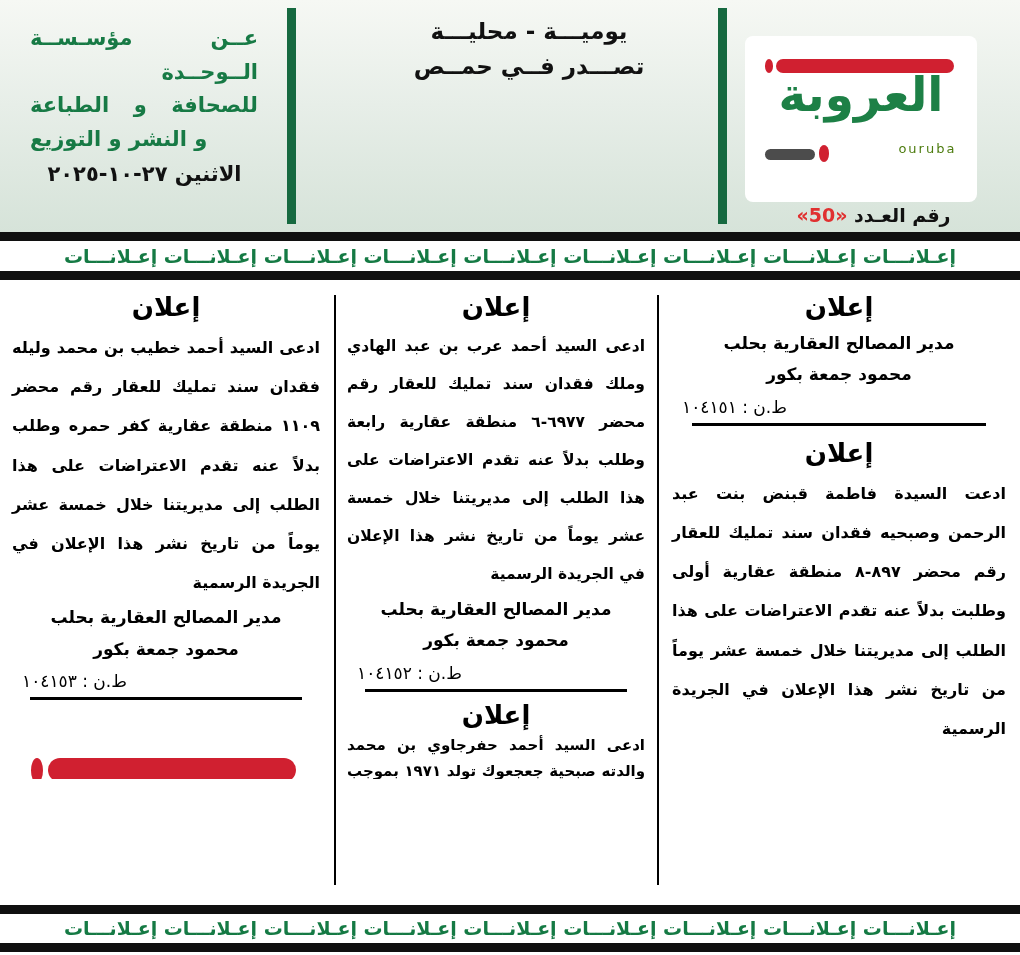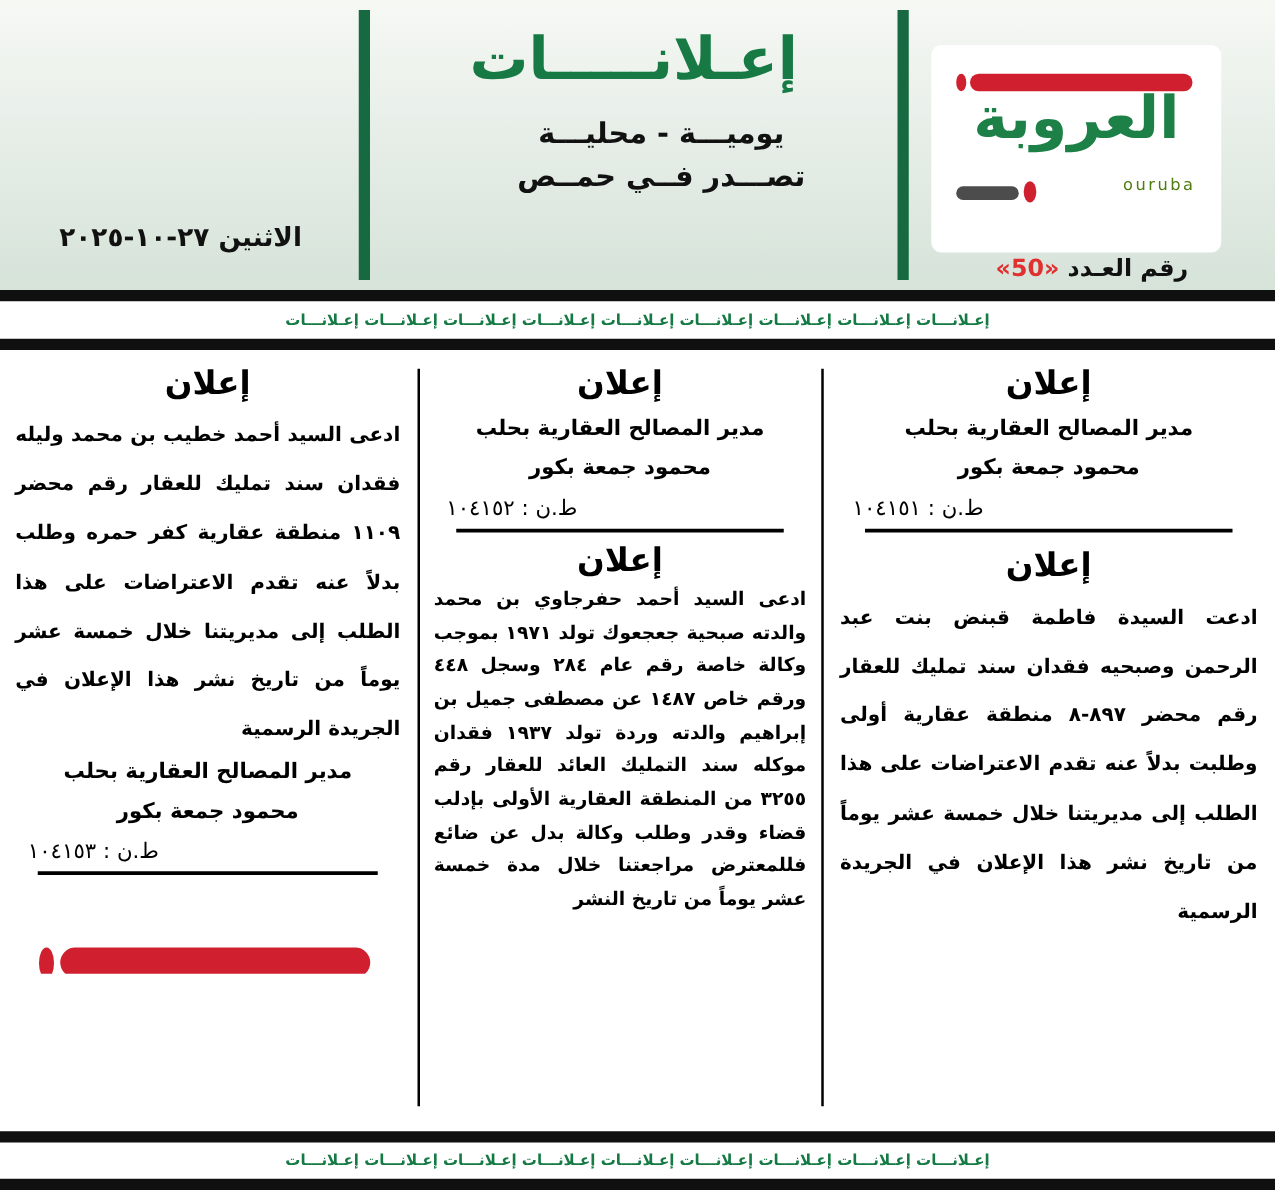--- a/index.html
+++ b/index.html
@@ -19,21 +19,21 @@
   .vbar.v1 { left:287px; }
   .vbar.v2 { left:718px; }
 
   .publisher {
     position:absolute; left:30px; top:22px; width:228px;
     color:#177a45; font-weight:bold; font-size:21px; line-height:1.6;
   }
   .publisher .j { text-align:justify; text-align-last:justify; }
   .publisher .l { text-align:left; }
   .date-line {
-    position:absolute; left:22px; top:178px; width:245px;
+    position:absolute; left:22px; top:162px; width:245px;
     color:#111; font-weight:bold; font-size:21px; text-align:center;
   }
 
   .header-center { position:absolute; left:296px; top:0; width:422px; height:232px; text-align:center; }
   .main-title {
     margin-top:20px; color:#177a45; font-weight:bold; font-size:47px; line-height:1.2;
   }
   .subtitles { margin-top:14px; color:#111; font-weight:bold; font-size:23px; line-height:1.5;padding-left:44px; }
 
   .header-right { position:absolute; left:727px; top:0; width:293px; height:232px; }
@@ -62,21 +62,21 @@
 
   .logo-large { width:296px; height:228px; margin:42px auto 0; }
   .logo-large .word { font-size:98px; }
   .logo-large .latin { font-size:26px; }
 
   
   .hbar { position:absolute; left:0; width:1020px; height:9px; background:#101010; }
   .strip-text {
     position:absolute; left:0; width:1020px; height:30px;
     display:flex; align-items:center; justify-content:center;
-    color:#157a44; font-weight:bold; font-size:12px; white-space:nowrap; overflow:hidden;
+    color:#157a44; font-weight:bold; font-size:19px; white-space:nowrap; overflow:hidden;
   }
   .t1 { top:232px; } .s1 { top:241px; } .t2 { top:271px; }
   .t3 { top:905px; } .s2 { top:913px; } .t4 { top:943px; }
 
   
   .main { position:absolute; top:280px; left:0; width:1020px; height:625px; }
   .divider { position:absolute; top:15px; height:590px; width:2px; background:#000; }
   .d1 { left:334px; } .d2 { left:657px; }
 
   .col { position:absolute; top:0; height:499px; overflow:hidden; }
@@ -93,26 +93,30 @@
   .ad-sep  { width:88%; margin:6px auto 0; border-bottom:3px solid #000; }
   .m2 .ad-title { margin:8px 0 2px; }
 </style>
 </head>
 <body>
 
 <div class="page">
 
   <div class="header">
 
+    <div class="publisher">
+      <div class="j">عــن مؤسـســة الــوحــدة</div>
+      <div class="j">للصحافة و الطباعة</div>
+      <div class="l">و النشر و التوزيع</div>
+    </div>
     <div class="date-line">الاثنين ٢٧-١٠-٢٠٢٥</div>
 
     <div class="vbar v1"></div>
 
     <div class="header-center">
-      <div class="main-title">إعـلانـــــات</div>
       <div class="subtitles">
         <div>يوميـــة - محليـــة</div>
         <div>تصـــدر فــي حمــص</div>
       </div>
     </div>
 
     <div class="vbar v2"></div>
 
     <div class="header-right">
       <div class="logo-card">
@@ -151,20 +155,21 @@
       <div class="ad">
         <div class="ad-title">إعلان</div>
         <div class="ad-body">ادعت السيدة فاطمة قبنض بنت عبد الرحمن وصبحيه فقدان سند تمليك للعقار رقم محضر ٨٩٧-٨ منطقة عقارية أولى وطلبت بدلاً عنه تقدم الاعتراضات على هذا الطلب إلى مديريتنا خلال خمسة عشر يوماً من تاريخ نشر هذا الإعلان في الجريدة الرسمية</div>
 
       </div>
     </div>
 
     <div class="col col-middle">
       <div class="ad">
         <div class="ad-title">إعلان</div>
+        <div class="ad-body">ادعى السيد أحمد عرب بن عبد الهادي وملك فقدان سند تمليك للعقار رقم محضر ٦٩٧٧-٦ منطقة عقارية رابعة وطلب بدلاً عنه تقدم الاعتراضات على هذا الطلب إلى مديريتنا خلال خمسة عشر يوماً من تاريخ نشر هذا الإعلان في الجريدة الرسمية</div>
         <div class="ad-sign">مدير المصالح العقارية بحلب</div>
         <div class="ad-sign">محمود جمعة بكور</div>
         <div class="ad-ref">ط.ن : ١٠٤١٥٢</div>
         <div class="ad-sep"></div>
       </div>
       <div class="ad m2">
         <div class="ad-title">إعلان</div>
         <div class="ad-body dense">ادعى السيد أحمد حفرجاوي بن محمد والدته صبحية جعجعوك تولد ١٩٧١ بموجب وكالة خاصة رقم عام ٢٨٤ وسجل ٤٤٨ ورقم خاص ١٤٨٧ عن مصطفى جميل بن إبراهيم والدته وردة تولد ١٩٣٧ فقدان موكله سند التمليك العائد للعقار رقم ٣٢٥٥ من المنطقة العقارية الأولى بإدلب قضاء وقدر وطلب وكالة بدل عن ضائع فللمعترض مراجعتنا خلال مدة خمسة عشر يوماً من تاريخ النشر</div>
 
       </div>

